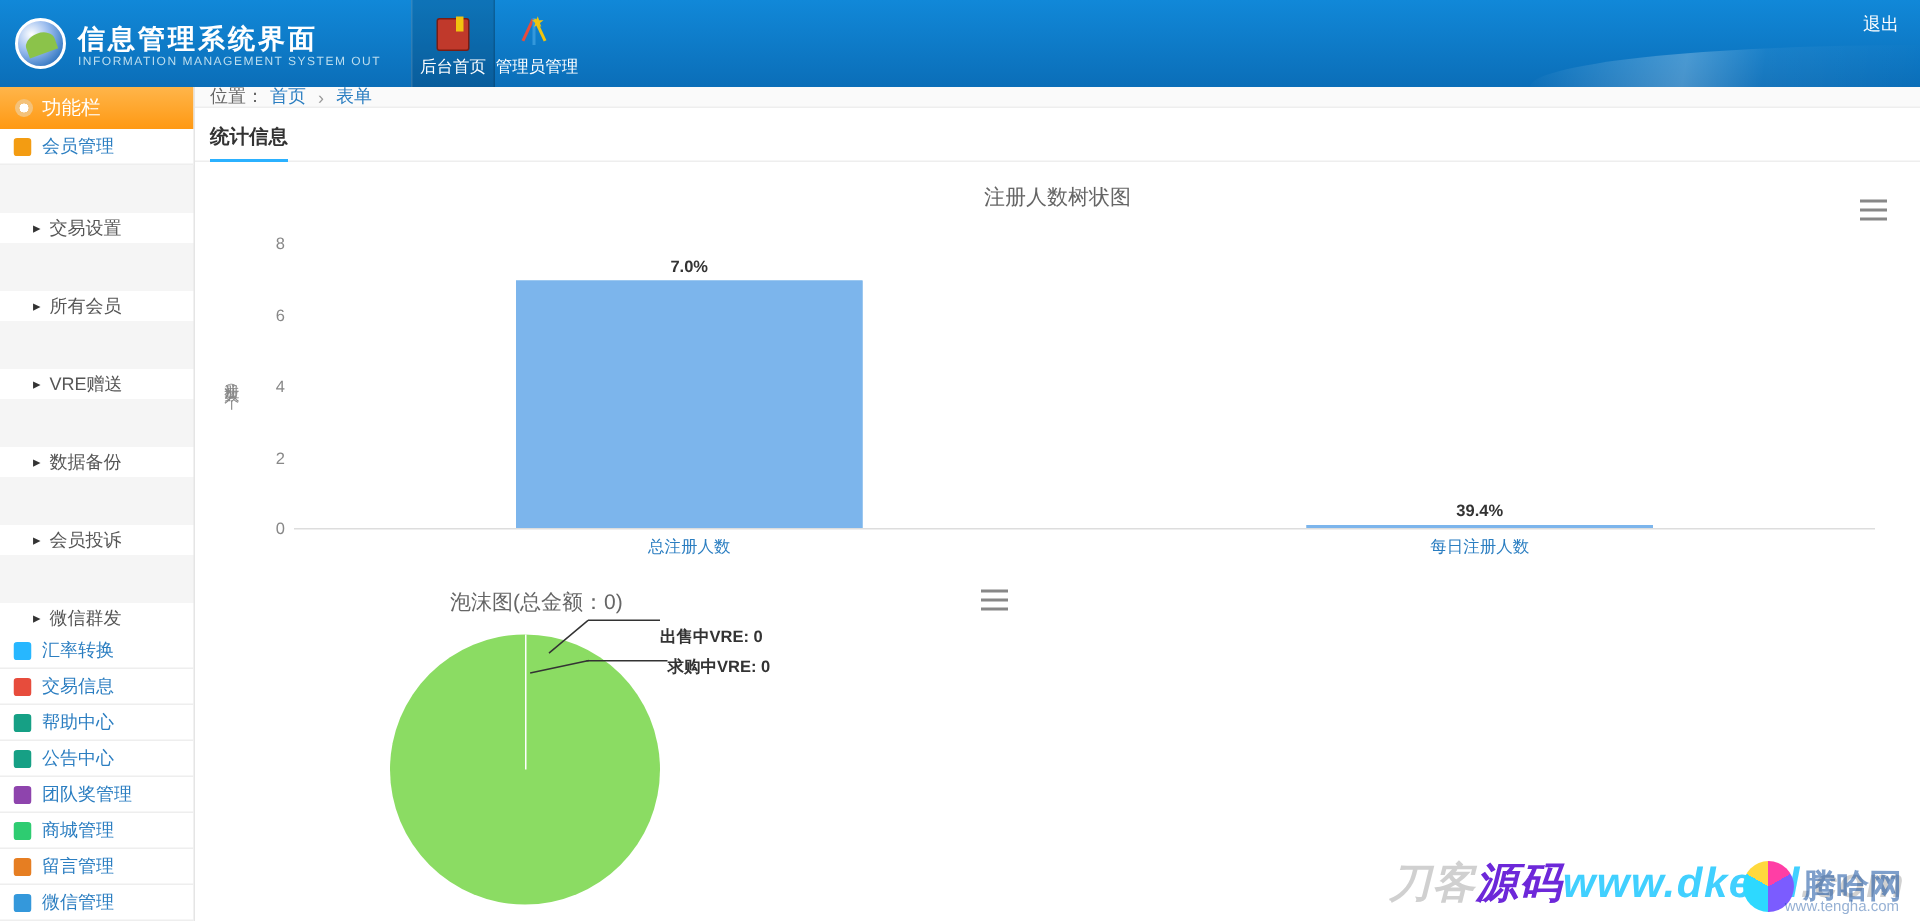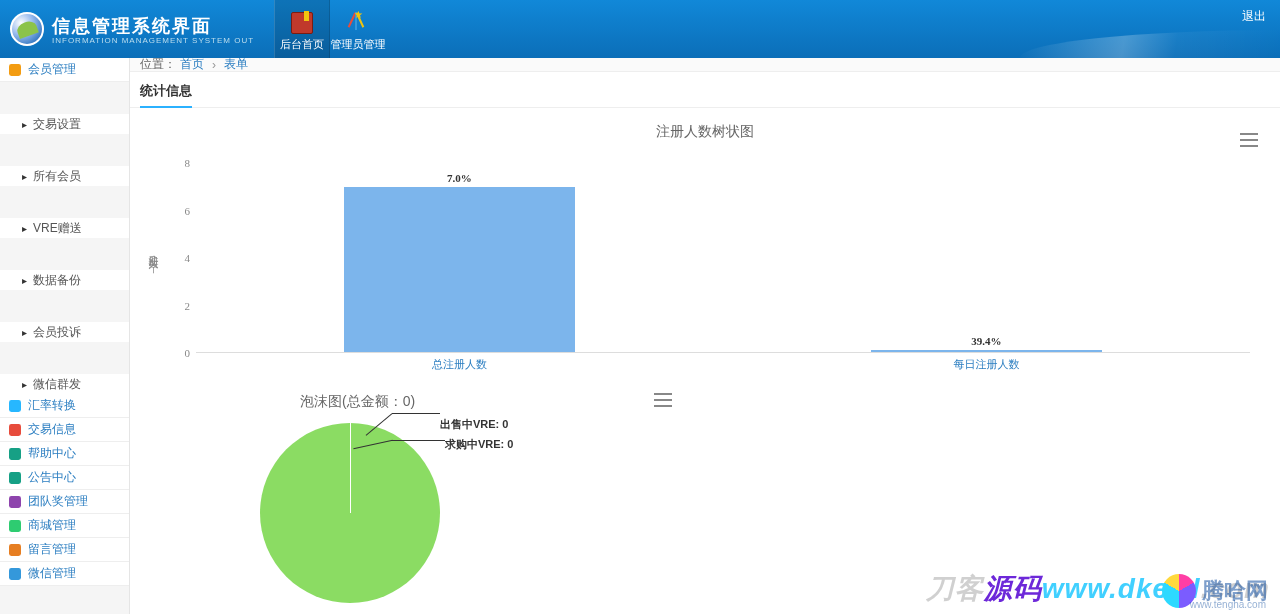--- a/index.html
+++ b/index.html
@@ -66,21 +66,21 @@
   
   .main { flex:1; background:#fff; overflow: hidden; position:relative;}
   .breadcrumb { height:14px; border-bottom:1px solid #eee; background:#fafafa; font-size:12px; display:flex; align-items:center; padding-left:10px; color:#666;}
   .breadcrumb a { color:#2b7ec1; margin:0 4px; cursor:pointer;}
   .breadcrumb .sep { margin:0 4px; color:#999;}
   .section-title { font-size:13px; font-weight:bold; margin:10px 0 0 10px; padding-bottom:6px; display:inline-block; border-bottom:2px solid #2bb1ff;}
   .title-under { border-bottom:1px solid #eee; margin-top:-1px;}
 
   
   .chart-wrap { position:relative; padding:0 10px; }
-  .chart1 { position:relative; height:260px; margin-top:15px;font-family:Liberation Serif, serif;}
+  .chart1 { position:relative; height:260px; margin-top:15px;}
   .chart1-title { text-align:center; font-size:14px; color:#666; margin-top:8px;}
   .menu-icon { position:absolute; right:12px; top:10px; width:18px; height:14px; cursor:pointer; display:flex; flex-direction:column; justify-content:space-between;}
   .menu-icon span { height:2px; background:#888; display:block;}
   .axis-y { position:absolute; left:30px; top:40px; bottom:30px; width:20px; font-size:11px; color:#888;}
   .y-tick { position:absolute; left:0; transform:translateY(50%); text-align:right; width:100%;}
   .y-label-v { position:absolute; left:6px; top:50%; transform:translateY(-50%); font-size:10px; color:#888; writing-mode: vertical-rl; letter-spacing: 2px; }
   .plot { position:absolute; left:56px; right:20px; top:40px; bottom:30px; border-bottom:1px solid #ddd; }
   .bar {
     position:absolute; bottom:0; background:#7cb5ec; border:1px solid #7cb5ec;
   }
@@ -160,20 +160,23 @@
       <div class="hn-label">管理员管理</div>
     </div>
   </div>
   <div class="logout">退出</div>
   <div class="header-swoosh"></div>
 </div>
 
 <div class="body">
 
   <div class="sidebar">
+    <div class="sb-header">
+      <span>功能栏</span>
+    </div>
     <div id="sb-body">
         <div class="sb-cat">
           <span class="cat-icon">
             <svg viewBox="0 0 10 10">
               <rect width="10" height="10" rx="2" fill="#f39c12"></rect>
             </svg>
           </span>
           <span>会员管理</span>
         </div>
         <div class="sb-sub">交易设置</div>

